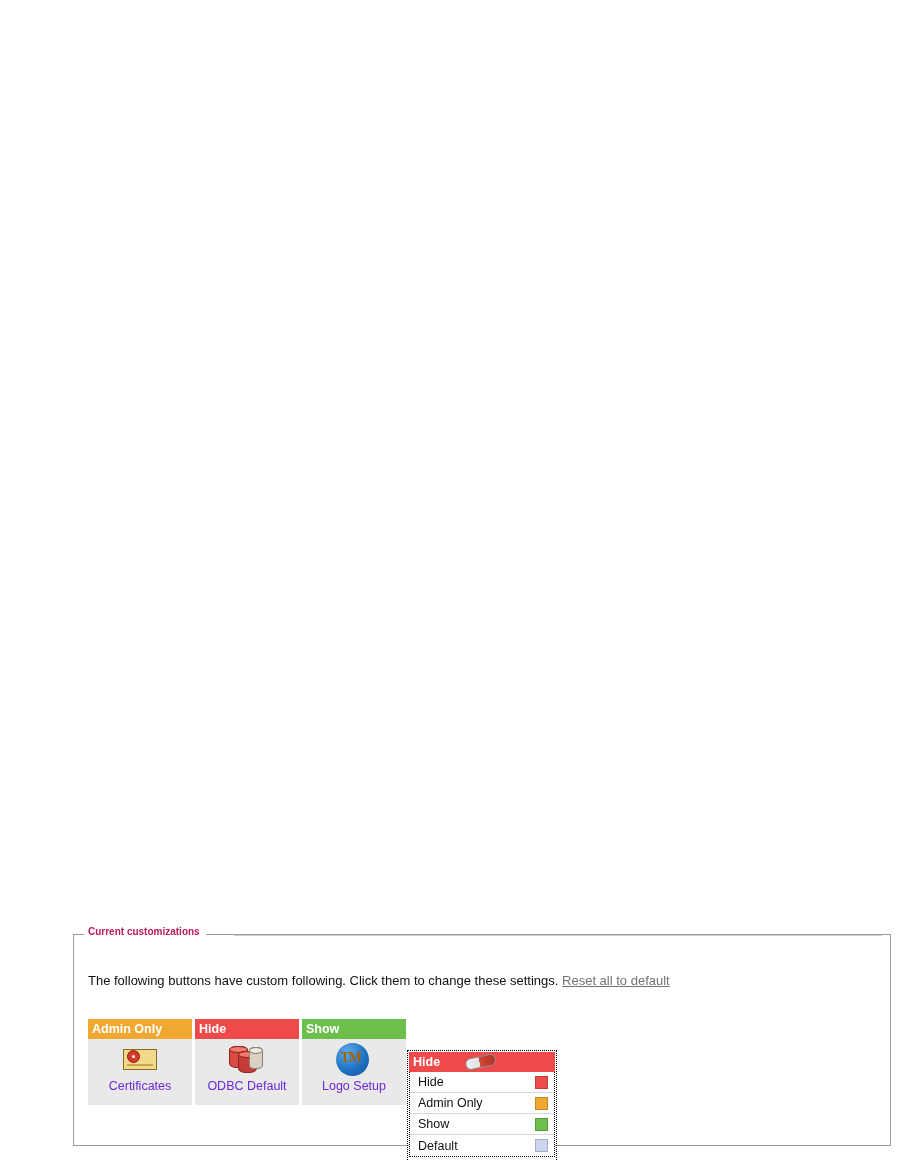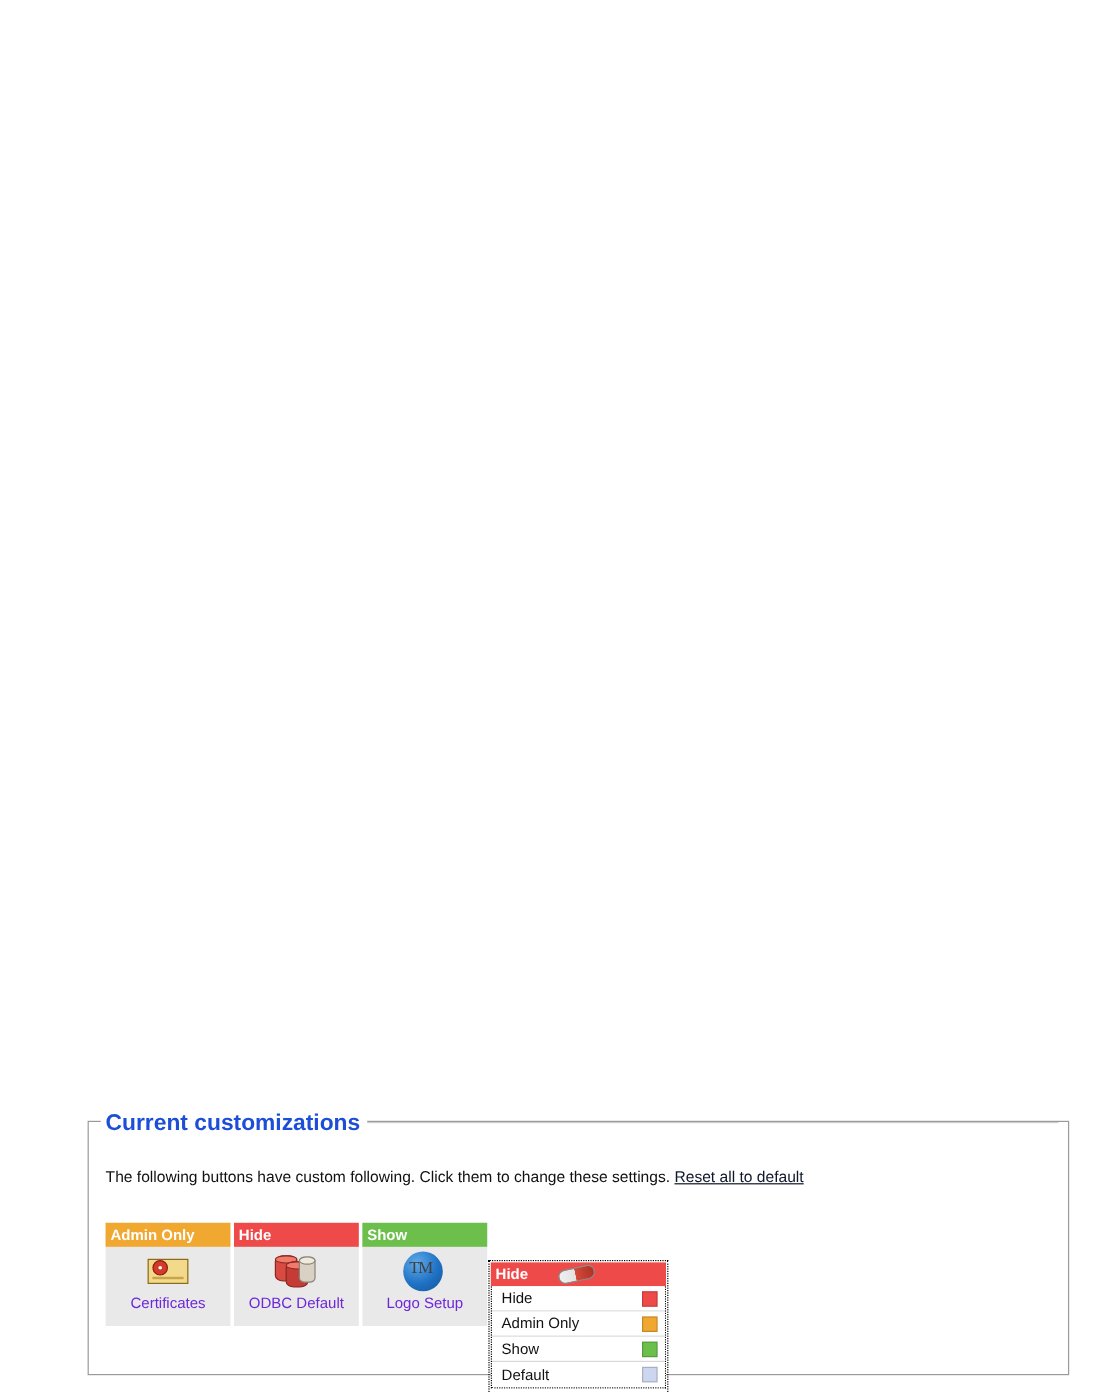--- a/index.html
+++ b/index.html
@@ -27,43 +27,43 @@
     border: 1px solid #9a9a9a;
     background: #ffffff;
   }
   .panel-title {
     position: absolute;
     left: 10px;
     top: -9px;
     background: #ffffff;
     padding: 0 6px 0 4px;
     font-weight: bold;
-    font-size: 19px;
-    color: #1d4ed8;
+    font-size: 10px;
+    color: #be185d;
     white-space: nowrap;
   }
   .panel-rule {
     position: absolute;
     left: 160px;
     right: 8px;
     top: 0px;
     height: 1px;
     background: #cfcfcf;
   }
 
   .description {
     position: absolute;
     left: 14px;
     top: 38px;
     font-size: 13px;
     color: #111111;
     white-space: nowrap;
   }
   .description a {
-    color: #0f172a;
+    color: #737373;
     text-decoration: underline;
     cursor: pointer;
     margin-top: 26px;
   }
 
   
   .buttons-row {
     position: absolute;
     left: 14px;
     top: 84px;
@@ -205,21 +205,21 @@
 
   .icon-logo { position: relative; width: 40px; height: 36px; }
   .icon-logo .globe {
     position: absolute; left: 2px; top: 2px; width: 33px; height: 33px;
     border-radius: 50%;
     background: radial-gradient(circle at 34% 28%, #5fa9e8 0%, #1f72c4 55%, #13559a 100%);
   }
   .icon-logo .tm {
     position: absolute; left: 0; top: 0; width: 33px; height: 33px;
     display: flex; align-items: center; justify-content: center;
-    font-weight: normal; font-size: 14px; color: #404040;
+    font-weight: bold; font-size: 14px; color: #a16207;
     letter-spacing: -1px; font-family: "Liberation Serif", serif;
   }
 
   .icon-pill { position: relative; width: 34px; height: 18px; }
   .icon-pill .capsule {
     position: absolute; left: 0; top: 3px; width: 31px; height: 12px;
     border-radius: 6px;
     background: linear-gradient(to right, #f0f0f0 0%, #e2e2e2 46%, #d14a3a 47%, #b03224 100%);
     border: 1px solid #8a8a8a;
     box-sizing: border-box;

